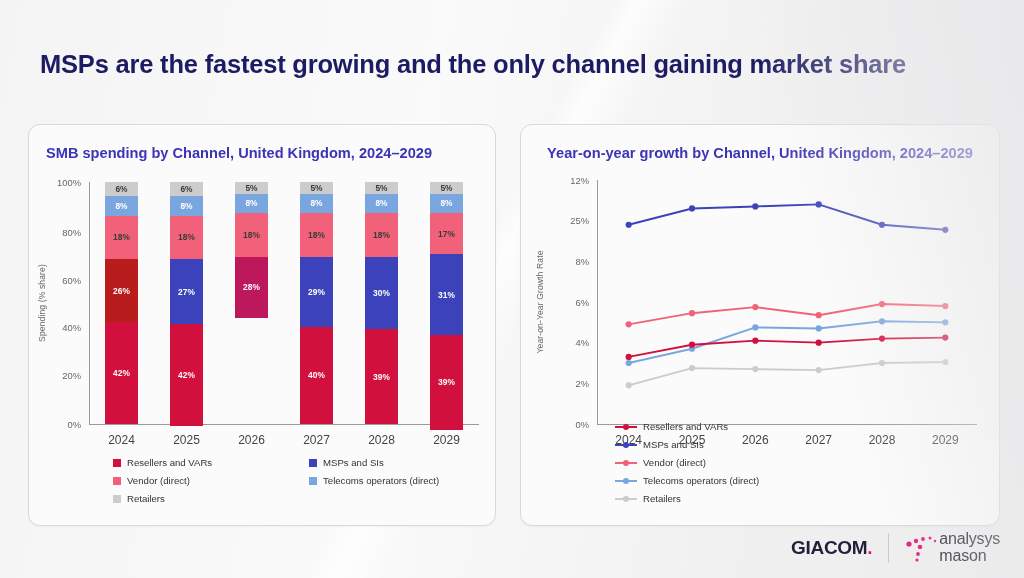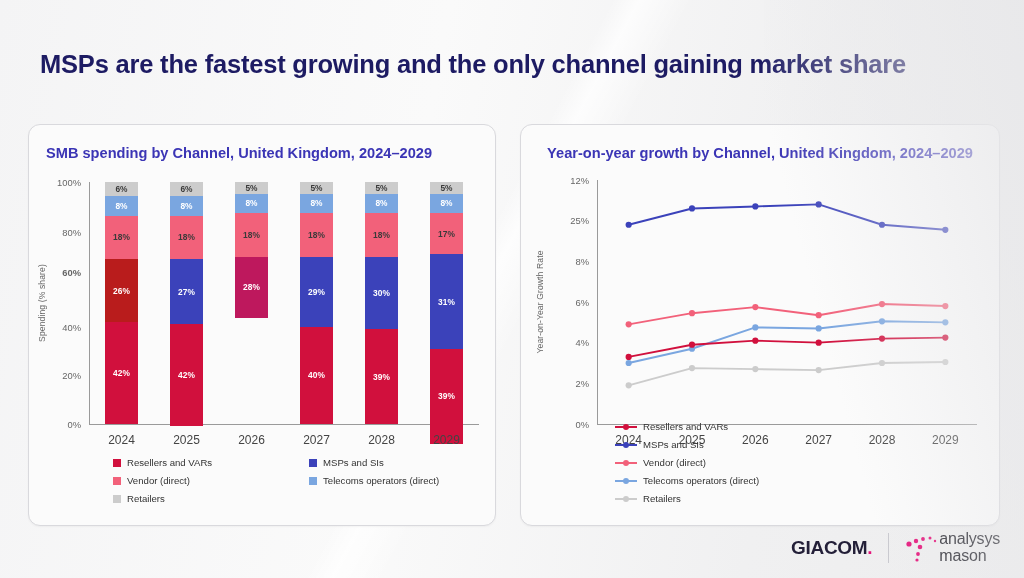--- a/index.html
+++ b/index.html
@@ -69,21 +69,21 @@
 
   <div class="card" id="card-left">
     <div class="card-title">SMB spending by Channel, United Kingdom, 2024–2029</div>
     <div class="plot-wrap" id="plot-left">
       <div class="ylabel" id="ylabel-left" style="left: 8px; top: 139px; transform: translateY(-50%) rotate(180deg);">Spending (% share)</div>
     <div class="axis-line" style="left: 60px; top: 18px; width: 1.4px; height: 242px;"></div>
         <div class="axis-line" style="left: 60px; top: 260px; width: 390px; height: 1.4px;"></div>
         <div class="ytick" style="width: 52px; left: 0px; top: 260px;">0%</div>
         <div class="ytick" style="width: 52px; left: 0px; top: 211.6px;">20%</div>
         <div class="ytick" style="width: 52px; left: 0px; top: 163.2px;">40%</div>
-        <div class="ytick" style="width: 52px; left: 0px; top: 108px; font-weight: bold;">60%</div>
+        <div class="ytick" style="width: 52px; left: 0px; top: 116px;">60%</div>
         <div class="ytick" style="width: 52px; left: 0px; top: 68px;">80%</div>
         <div class="ytick" style="width: 52px; left: 0px; top: 18px;">100%</div>
         <div class="bar-col" style="left: 76px; height: 242px; top: 18px;">
           <div class="seg" style="height: 14.52px; background: rgb(204, 204, 204); color: rgb(58, 58, 58);">
             <span>6%</span>
           </div>
           <div class="seg" style="height: 19.36px; background: rgb(122, 166, 224); color: rgb(255, 255, 255);">
             <span>8%</span>
           </div>
           <div class="seg" style="height: 43.56px; background: rgb(242, 97, 122); color: rgb(58, 58, 58);">
@@ -169,21 +169,21 @@
         <div class="bar-col" style="left: 401px; height: 242px; top: 18px;">
           <div class="seg" style="height: 12.1px; background: rgb(204, 204, 204); color: rgb(58, 58, 58);">
             <span>5%</span>
           </div>
           <div class="seg" style="height: 19.36px; background: rgb(122, 166, 224); color: rgb(255, 255, 255);">
             <span>8%</span>
           </div>
           <div class="seg" style="height: 41.14px; background: rgb(242, 97, 122); color: rgb(58, 58, 58);">
             <span>17%</span>
           </div>
-          <div class="seg" style="height: 95px; background: rgb(59, 66, 186); color: rgb(255, 255, 255);">
+          <div class="seg" style="height: 81px; background: rgb(59, 66, 186); color: rgb(255, 255, 255);">
             <span>31%</span>
           </div>
           <div class="seg" style="height: 94.38px; background: rgb(209, 16, 61); color: rgb(255, 255, 255);">
             <span>39%</span>
           </div>
         </div>
         <div class="xtick" style="left: 417.5px; top: 269px;">2029</div>
       </div>
     <div class="legend" id="legend-left" style="left: 84px; bottom: 14px; width: 400px;">
         <div class="legend-item" style="width: 196px;">

